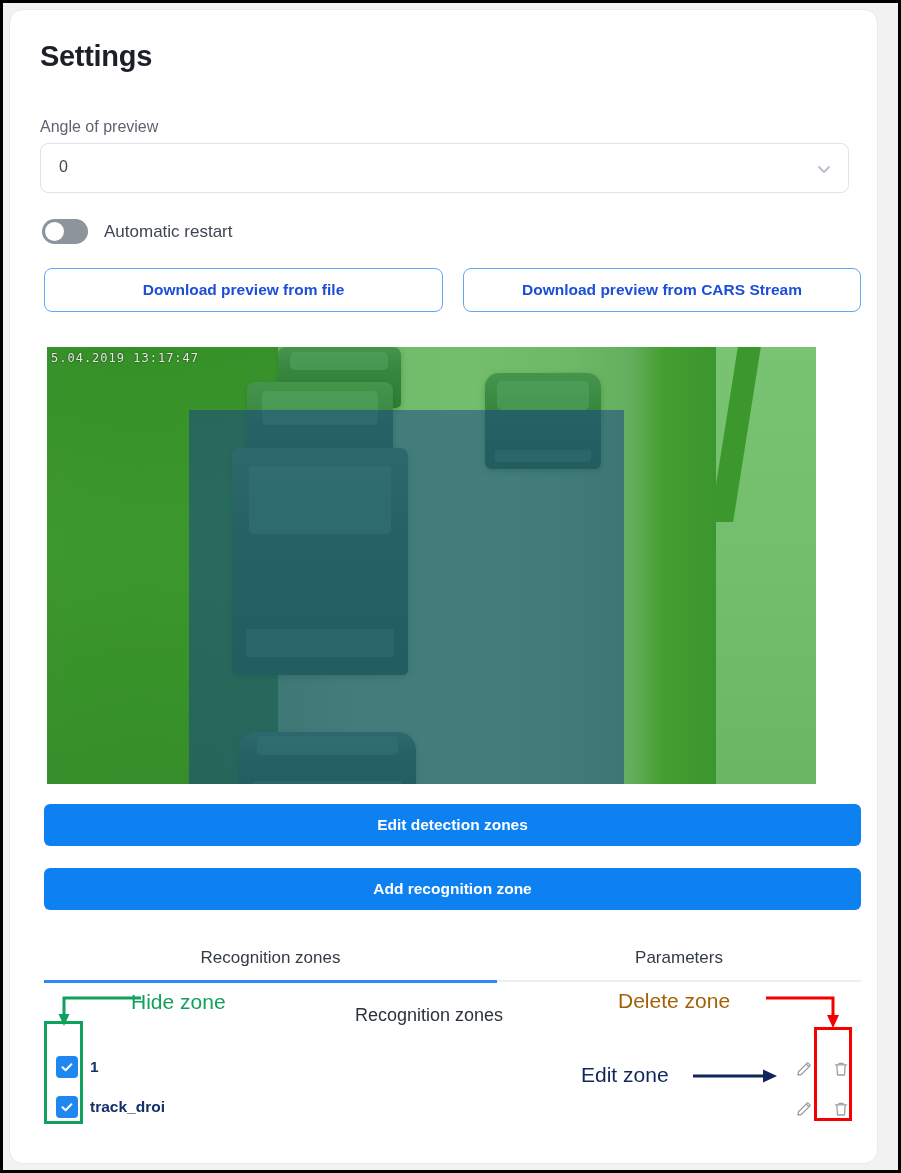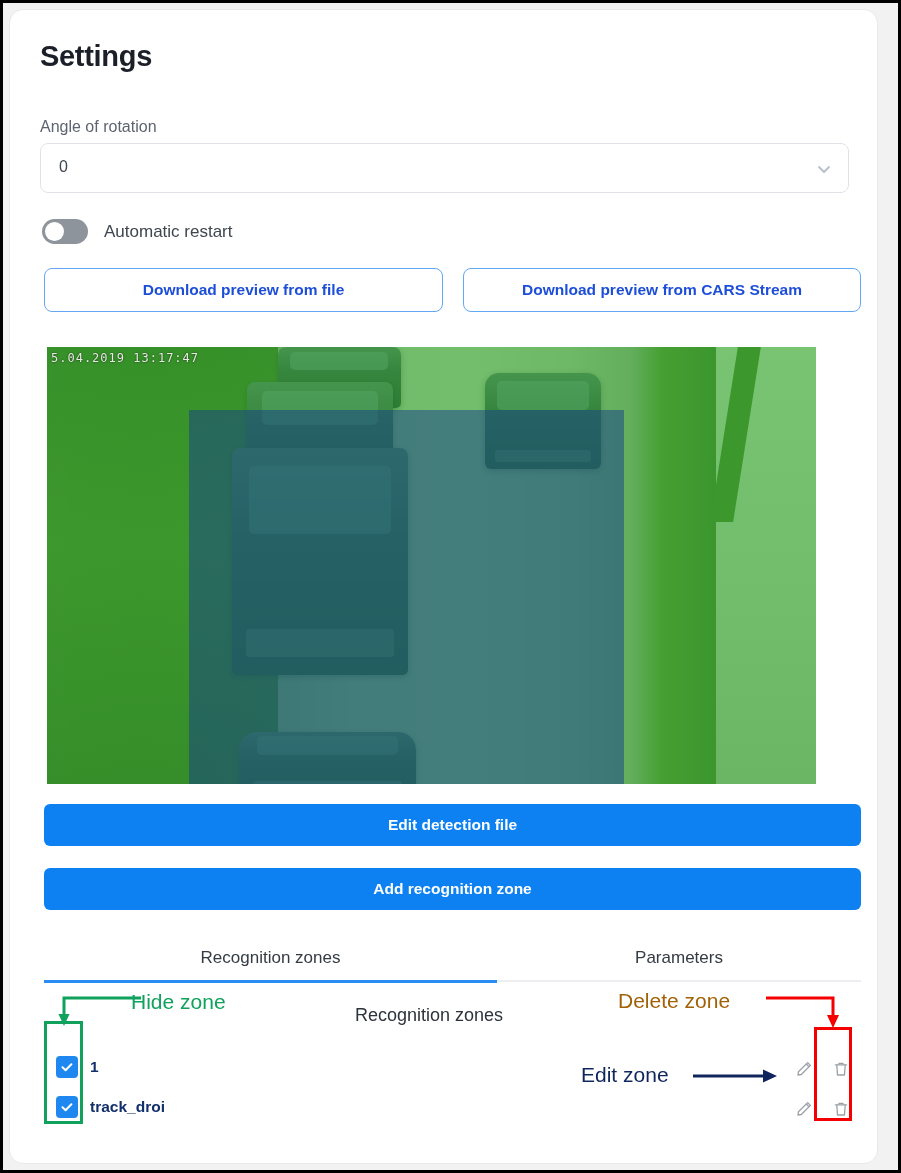--- a/index.html
+++ b/index.html
@@ -307,21 +307,21 @@
   .anno-arrow-svg { position: absolute; overflow: visible; }
 </style>
 </head>
 <body>
 
 <div id="root">
   <div class="card">
 
     <div class="page-title">Settings</div>
 
-    <div class="field-label">Angle of rotation</div>
+    <div class="field-label">Angle of preview</div>
     <div class="select-box">
       <span class="select-value" title="0">0</span>
       <span class="chevron">
         <svg width="16" height="16" viewBox="0 0 16 16">
           <path d="M3 6 L8 11 L13 6" fill="none" stroke="#b8bfc8" stroke-width="1.8" stroke-linecap="round" stroke-linejoin="round"></path>
         </svg>
       </span>
     </div>
 
     <div class="toggle-row">
@@ -344,21 +344,21 @@
         <div class="veh" id="veh-truck"></div>
         <div class="veh" id="veh-van"></div>
         <div class="veh" id="veh-car-r"></div>
         <div class="veh" id="veh-bottom"></div>
       </div>
       <div class="zone-green"></div>
       <div class="zone-blue"></div>
       <div class="timestamp">5.04.2019  13:17:47</div>
     </div>
 
-    <div class="primary-btn" id="btn-edit-detection">Edit detection file</div>
+    <div class="primary-btn" id="btn-edit-detection">Edit detection zones</div>
     <div class="primary-btn" id="btn-add-recognition">Add recognition zone</div>
 
     <div class="tabs">
       <div class="tab" id="tab-recognition">Recognition zones</div>
       <div class="tab" id="tab-parameters">Parameters</div>
       <div class="tab-underline"></div>
     </div>
 
     <div class="list-header">Recognition zones</div>
 

